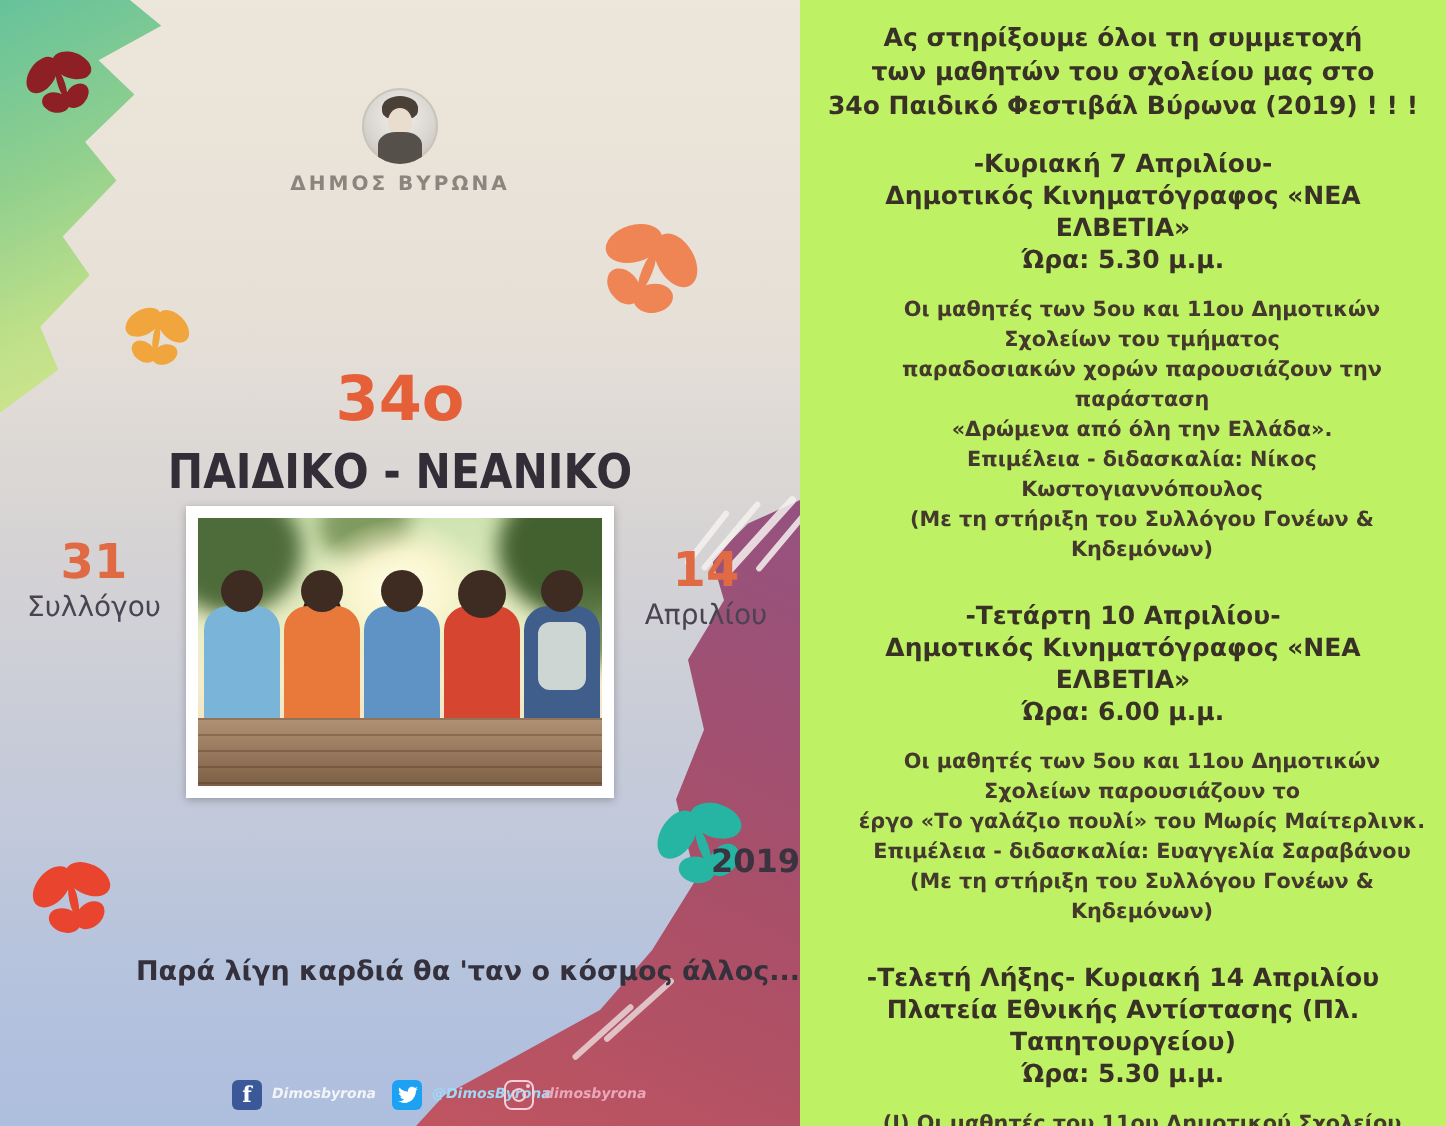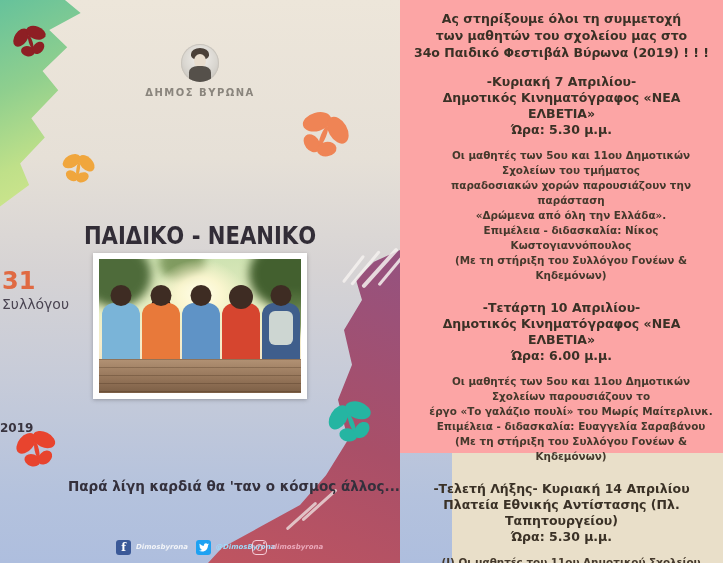--- a/index.html
+++ b/index.html
@@ -41,21 +41,21 @@
   .portrait .face{position:absolute;left:13px;top:10px;width:12px;height:14px;border-radius:50%;background:#e8ddce;}
   .portrait .coat{position:absolute;left:8px;top:22px;width:22px;height:16px;border-radius:40% 40% 0 0;background:#55504a;}
   .logo-name{margin-top:5px;font-size:10px;font-weight:bold;letter-spacing:1.5px;color:#8a857d;}
   .logo-site{margin-top:1px;font-size:8px;color:#9b968d;}
 
   .edition{position:absolute;left:0;top:182px;width:400px;text-align:center;
       font-size:31px;font-weight:bold;color:#e55f38;}
   .fest-title{position:absolute;left:0;top:222px;width:400px;text-align:center;
       font-size:24px;font-weight:bold;color:#322d37;transform:scaleX(.88);letter-spacing:0;}
 
-  .date-block{position:absolute;width:90px;}
+  .date-block{position:absolute;text-align:center;width:90px;}
   .date-left{left:2px;top:268px;}
   .date-right{left:308px;top:272px;}
   .date-day{font-size:24px;font-weight:bold;color:#e06a43;line-height:1.1;}
   .date-month{font-size:14px;color:#4a4452;margin-top:2px;}
 
   
   .photo-frame{position:absolute;left:93px;top:253px;width:214px;height:146px;
       background:#fff;box-shadow:0 1px 4px rgba(0,0,0,.25);padding:6px;box-sizing:border-box;}
   .photo-scene{position:relative;width:100%;height:100%;overflow:hidden;
       background:linear-gradient(180deg,#cfe3b2 0%,#e9eec4 40%,#f6ecca 62%,#e9d9b8 100%);}
@@ -74,22 +74,22 @@
   .kid .head{position:absolute;left:50%;top:0;transform:translateX(-50%);width:21px;height:21px;border-radius:50%;background:#3e2c23;}
   .kid .hairlong{position:absolute;left:50%;top:12px;transform:translateX(-50%);width:19px;height:48px;border-radius:8px;background:#2c1f18;}
   .kid .body{position:absolute;left:50%;top:18px;transform:translateX(-50%);width:38px;height:60px;border-radius:12px 12px 2px 2px;}
   .kid .pack{position:absolute;left:50%;top:26px;transform:translateX(-50%);width:24px;height:34px;border-radius:6px;background:#cdd6d2;}
   .k1{left:2px;}  .k1 .body{background:#7ab4d8;}
   .k2{left:42px;} .k2 .body{background:#e8793a;}
   .k3{left:82px;} .k3 .body{background:#5f93c6;}
   .k4{left:122px;}.k4 .body{background:#d6452f;} .k4 .head{width:24px;height:24px;}
   .k5{left:162px;}.k5 .body{background:#3f5e8c;}
 
-  .year{position:absolute;left:0;top:421px;width:400px;text-align:left;
-      font-size:12px;font-weight:bold;color:#39343f;}
+  .year{position:absolute;left:0;top:421px;width:400px;text-align:right;
+      font-size:16px;font-weight:bold;color:#39343f;}
   .quote{position:absolute;left:0;top:478px;width:400px;text-align:right;
       font-size:13.5px;font-weight:bold;color:#34303c;}
   .quote-author{position:absolute;left:0;top:505px;width:400px;text-align:center;
       font-size:9.5px;color:#6b6673;}
 
   
   .social{position:absolute;left:0;top:538px;width:400px;height:20px;}
   .soc-item{position:absolute;display:flex;align-items:center;gap:5px;height:18px;}
   .soc-fb{left:116px;} .soc-tw{left:196px;} .soc-ig{left:252px;}
   .icon-box{width:15px;height:15px;border-radius:3px;display:flex;align-items:center;justify-content:center;}
@@ -97,22 +97,22 @@
   .tw-box{background:#1da1f2;}
   .ig-box{width:13px;height:13px;border:1.6px solid #f6cdd8;border-radius:4px;position:relative;background:transparent;}
   .ig-box:before{content:"";position:absolute;left:3px;top:3px;width:5px;height:5px;border:1.4px solid #f6cdd8;border-radius:50%;}
   .ig-box:after{content:"";position:absolute;right:1px;top:1px;width:2px;height:2px;border-radius:50%;background:#f6cdd8;}
   .soc-label{font-size:7px;font-weight:bold;font-style:italic;}
   .fb-label{color:#f2f4f8;}
   .tw-label{color:#9fd9f7;}
   .ig-label{color:#f3b7c9;opacity:.85;}
 
   
-  .panel{position:absolute;left:400px;top:0;width:323px;height:453px;
-      background:#fca5a5;color:#3a3126;text-align:center;box-sizing:border-box;
+  .panel{position:absolute;left:400px;top:0;width:323px;height:563px;
+      background:#bef264;color:#3a3126;text-align:center;box-sizing:border-box;
       padding:10px 10px 0 10px;}
   .pre{white-space:pre-line;}
   .intro{font-size:12.5px;font-weight:bold;line-height:17px;margin-bottom:13px;}
   .ev-heading{font-size:12.5px;font-weight:bold;line-height:16px;margin-bottom:10px;}
   .ev-details{font-size:10.4px;font-weight:bold;line-height:15px;color:#44392c;margin-bottom:17px;margin-left:19px;}
 </style>
 </head>
 <body>
 
 <div class="stage">
@@ -176,25 +176,30 @@
 
     <div class="logo">
       <div class="portrait">
         <div class="hair"></div>
           <div class="face"></div>
           <div class="coat"></div>
       </div>
       <div class="logo-name">ΔΗΜΟΣ ΒΥΡΩΝΑ</div>
     </div>
 
+    <div class="edition">34ο</div>
     <div class="fest-title">ΠΑΙΔΙΚΟ - ΝΕΑΝΙΚΟ ΦΕΣΤΙΒΑΛ</div>
 
     <div class="date-block date-left">
       <div class="date-day">31</div>
       <div class="date-month">Συλλόγου</div>
+    </div>
+    <div class="date-block date-right">
+      <div class="date-day">14</div>
+      <div class="date-month">Απριλίου</div>
     </div>
 
     <div class="photo-frame">
       <div class="photo-scene">
         <div class="tree t1"></div>
         <div class="tree t2"></div>
         <div class="tree t3"></div>
         <div class="tree t4"></div>
         <div class="sun"></div>
         <div class="kid k1">

